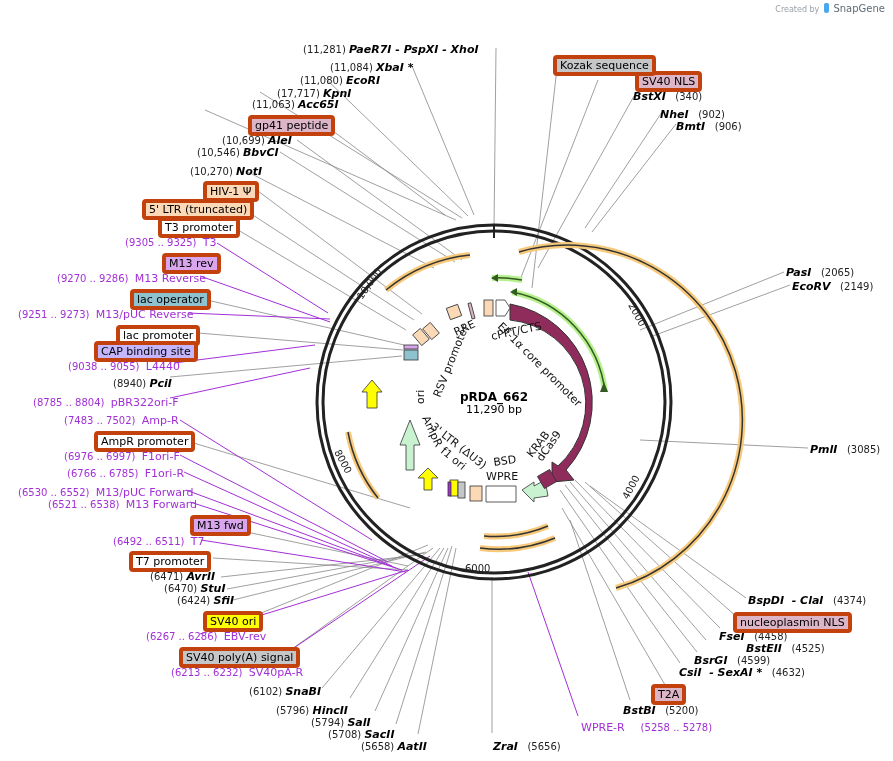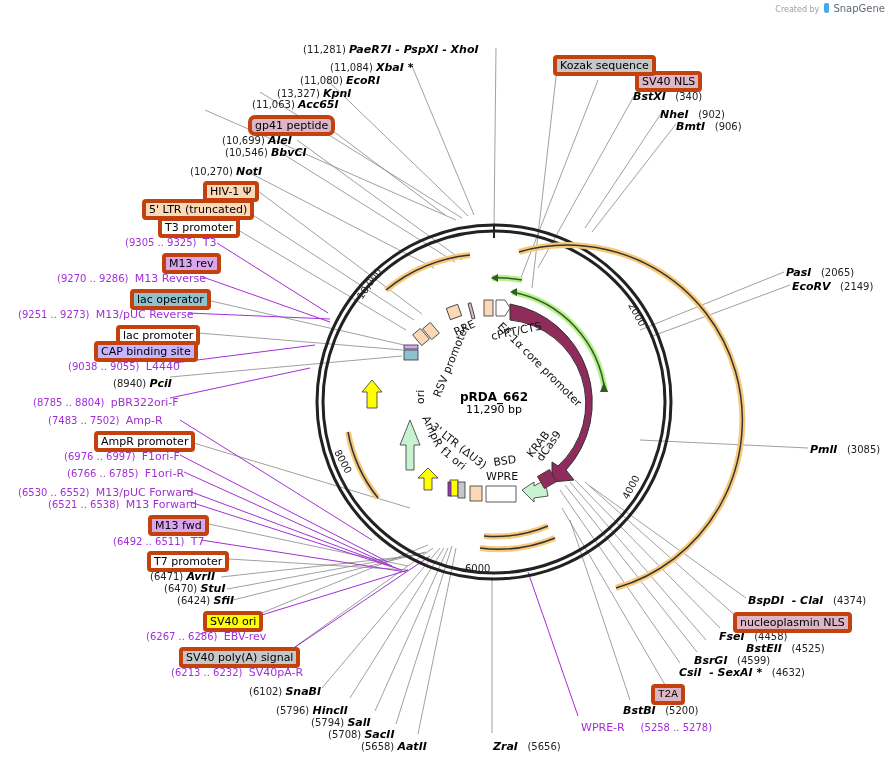--- a/index.html
+++ b/index.html
@@ -170,64 +170,64 @@
   </g>
 </svg>
 
 <div class="center-title">pRDA_662</div>
 <div class="center-sub">11,290 bp</div>
 
 <div id="labels">
     <div class="lbl" style="left: 303px; top: 43px;"><span class="pos">(11,281) </span><span class="enz">PaeR7I</span><span class="enz"> - PspXI  - XhoI</span></div>
     <div class="lbl" style="left: 330px; top: 61px;"><span class="pos">(11,084) </span><span class="enz">XbaI *</span></div>
     <div class="lbl" style="left: 300px; top: 74px;"><span class="pos">(11,080) </span><span class="enz">EcoRI</span></div>
-    <div class="lbl" style="left: 277px; top: 87px;"><span class="pos">(13,327) </span><span class="enz">KpnI</span></div>
+    <div class="lbl" style="left: 277px; top: 87px;"><span class="pos">(17,717) </span><span class="enz">KpnI</span></div>
     <div class="lbl" style="left: 252px; top: 98px;"><span class="pos">(11,063) </span><span class="enz">Acc65I</span></div>
-    <div class="lbl" style="left: 248px; top: 115px;"><span class="box" style="background: rgb(220, 182, 199); border-radius: 7px;">gp41 peptide</span></div>
+    <div class="lbl" style="left: 248px; top: 115px;"><span class="box" style="background: rgb(220, 182, 199);">gp41 peptide</span></div>
     <div class="lbl" style="left: 222px; top: 134px;"><span class="pos">(10,699) </span><span class="enz">AleI</span></div>
-    <div class="lbl" style="left: 197px; top: 146px; margin-left: 28px;"><span class="pos">(10,546) </span><span class="enz">BbvCI</span></div>
+    <div class="lbl" style="left: 197px; top: 146px;"><span class="pos">(10,546) </span><span class="enz">BbvCI</span></div>
     <div class="lbl" style="left: 190px; top: 165px;"><span class="pos">(10,270) </span><span class="enz">NotI</span></div>
     <div class="lbl" style="left: 203px; top: 181px;"><span class="box" style="background: rgb(251, 217, 183);">HIV-1 Ψ</span></div>
     <div class="lbl" style="left: 142px; top: 199px;"><span class="box" style="background: rgb(251, 217, 183);">5' LTR (truncated)</span></div>
     <div class="lbl" style="left: 158px; top: 217px;"><span class="box" style="background: rgb(255, 255, 255);">T3 promoter</span></div>
     <div class="lbl primer" style="left: 125px; top: 236px; white-space: pre;"><span class="pos">(9305 .. 9325)  </span><span class="">T3</span></div>
     <div class="lbl" style="left: 162px; top: 253px;"><span class="box" style="background: rgb(217, 166, 238);">M13 rev</span></div>
     <div class="lbl primer" style="left: 57px; top: 272px; white-space: pre;"><span class="pos">(9270 .. 9286)  </span><span class="">M13 Reverse</span></div>
     <div class="lbl" style="left: 130px; top: 289px;"><span class="box" style="background: rgb(143, 194, 207);">lac operator</span></div>
     <div class="lbl primer" style="left: 18px; top: 308px; white-space: pre;"><span class="pos">(9251 .. 9273)  </span><span class="">M13/pUC Reverse</span></div>
     <div class="lbl" style="left: 116px; top: 325px;"><span class="box" style="background: rgb(255, 255, 255);">lac promoter</span></div>
     <div class="lbl" style="left: 94px; top: 341px;"><span class="box" style="background: #c4b5fd;">CAP binding site</span></div>
     <div class="lbl primer" style="left: 68px; top: 360px; white-space: pre;"><span class="pos">(9038 .. 9055)  </span><span class="">L4440</span></div>
     <div class="lbl" style="left: 113px; top: 377px;"><span class="pos">(8940) </span><span class="enz">PciI</span></div>
     <div class="lbl primer" style="left: 33px; top: 396px; white-space: pre;"><span class="pos">(8785 .. 8804)  </span><span class="">pBR322ori-F</span></div>
-    <div class="lbl primer" style="left: 48px; top: 414px; white-space: pre; text-align: right;"><span class="pos">(7483 .. 7502)  </span><span class="">Amp-R</span></div>
+    <div class="lbl primer" style="left: 64px; top: 414px; white-space: pre; text-align: right;"><span class="pos">(7483 .. 7502)  </span><span class="">Amp-R</span></div>
     <div class="lbl" style="left: 94px; top: 431px;"><span class="box" style="background: rgb(255, 255, 255);">AmpR promoter</span></div>
     <div class="lbl primer" style="left: 64px; top: 450px; white-space: pre;"><span class="pos">(6976 .. 6997)  </span><span class="">F1ori-F</span></div>
     <div class="lbl primer" style="left: 67px; top: 467px; white-space: pre;"><span class="pos">(6766 .. 6785)  </span><span class="">F1ori-R</span></div>
     <div class="lbl primer" style="left: 18px; top: 486px; white-space: pre;"><span class="pos">(6530 .. 6552)  </span><span class="">M13/pUC Forward</span></div>
     <div class="lbl primer" style="left: 48px; top: 498px; white-space: pre;"><span class="pos">(6521 .. 6538)  </span><span class="">M13 Forward</span></div>
-    <div class="lbl" style="left: 148px; top: 515px;"><span class="box" style="background: rgb(217, 166, 238);">M13 fwd</span></div>
+    <div class="lbl" style="left: 148px; top: 515px;"><span class="box" style="background: rgb(217, 166, 238); margin-left: 42px;">M13 fwd</span></div>
     <div class="lbl primer" style="left: 113px; top: 535px; white-space: pre;"><span class="pos">(6492 .. 6511)  </span><span class="">T7</span></div>
-    <div class="lbl" style="left: 147px; top: 551px; border-radius: 6px;"><span class="box" style="background: rgb(255, 255, 255);">T7 promoter</span></div>
+    <div class="lbl" style="left: 129px; top: 551px; border-radius: 6px;"><span class="box" style="background: rgb(255, 255, 255);">T7 promoter</span></div>
     <div class="lbl" style="left: 150px; top: 570px;"><span class="pos">(6471) </span><span class="enz">AvrII</span></div>
     <div class="lbl" style="left: 164px; top: 582px;"><span class="pos">(6470) </span><span class="enz">StuI</span></div>
     <div class="lbl" style="left: 177px; top: 594px;"><span class="pos">(6424) </span><span class="enz">SfiI</span></div>
     <div class="lbl" style="left: 203px; top: 611px;"><span class="box" style="background: rgb(255, 255, 0);">SV40 ori</span></div>
     <div class="lbl primer" style="left: 146px; top: 630px; white-space: pre;"><span class="pos">(6267 .. 6286)  </span><span class="">EBV-rev</span></div>
     <div class="lbl" style="left: 179px; top: 647px;"><span class="box" style="background: rgb(196, 198, 200);">SV40 poly(A) signal</span></div>
     <div class="lbl primer" style="left: 171px; top: 666px; white-space: pre;"><span class="pos">(6213 .. 6232)  </span><span class="">SV40pA-R</span></div>
     <div class="lbl" style="left: 249px; top: 685px;"><span class="pos">(6102) </span><span class="enz">SnaBI</span></div>
     <div class="lbl" style="left: 276px; top: 704px;"><span class="pos">(5796) </span><span class="enz">HincII</span></div>
     <div class="lbl" style="left: 311px; top: 716px;"><span class="pos">(5794) </span><span class="enz">SalI</span></div>
     <div class="lbl" style="left: 328px; top: 728px;"><span class="pos">(5708) </span><span class="enz">SacII</span></div>
     <div class="lbl" style="left: 361px; top: 740px;"><span class="pos">(5658) </span><span class="enz">AatII</span></div>
     <div class="lbl" style="left: 493px; top: 740px; white-space: pre;"><span class="enz">ZraI</span><span class="pos">   (5656)</span></div>
     <div class="lbl primer" style="left: 581px; top: 721px; white-space: pre;"><span class="">WPRE-R</span><span class="pos">     (5258 .. 5278)</span></div>
     <div class="lbl" style="left: 623px; top: 704px; white-space: pre;"><span class="enz">BstBI</span><span class="pos">   (5200)</span></div>
-    <div class="lbl" style="left: 651px; top: 684px;"><span class="box" style="background: rgb(220, 182, 199); font-family: Liberation Mono, monospace;">T2A</span></div>
+    <div class="lbl" style="left: 651px; top: 684px;"><span class="box" style="background: rgb(220, 182, 199);">T2A</span></div>
     <div class="lbl" style="left: 679px; top: 666px; white-space: pre;"><span class="enz">CsiI</span><span class="enz">  - SexAI *</span><span class="pos">   (4632)</span></div>
     <div class="lbl" style="left: 694px; top: 654px; white-space: pre;"><span class="enz">BsrGI</span><span class="pos">   (4599)</span></div>
     <div class="lbl" style="left: 706px; top: 642px; white-space: pre; margin-left: 40px;"><span class="enz">BstEII</span><span class="pos">   (4525)</span></div>
     <div class="lbl" style="left: 719px; top: 630px; white-space: pre;"><span class="enz">FseI</span><span class="pos">   (4458)</span></div>
     <div class="lbl" style="left: 733px; top: 612px;"><span class="box" style="background: rgb(220, 182, 199);">nucleoplasmin NLS</span></div>
     <div class="lbl" style="left: 748px; top: 594px; white-space: pre;"><span class="enz">BspDI</span><span class="enz">  - ClaI</span><span class="pos">   (4374)</span></div>
     <div class="lbl" style="left: 810px; top: 443px; white-space: pre;"><span class="enz">PmlI</span><span class="pos">   (3085)</span></div>
     <div class="lbl" style="left: 792px; top: 280px; white-space: pre;"><span class="enz">EcoRV</span><span class="pos">   (2149)</span></div>
     <div class="lbl" style="left: 786px; top: 266px; white-space: pre;"><span class="enz">PasI</span><span class="pos">   (2065)</span></div>
     <div class="lbl" style="left: 676px; top: 120px; white-space: pre;"><span class="enz">BmtI</span><span class="pos">   (906)</span></div>

